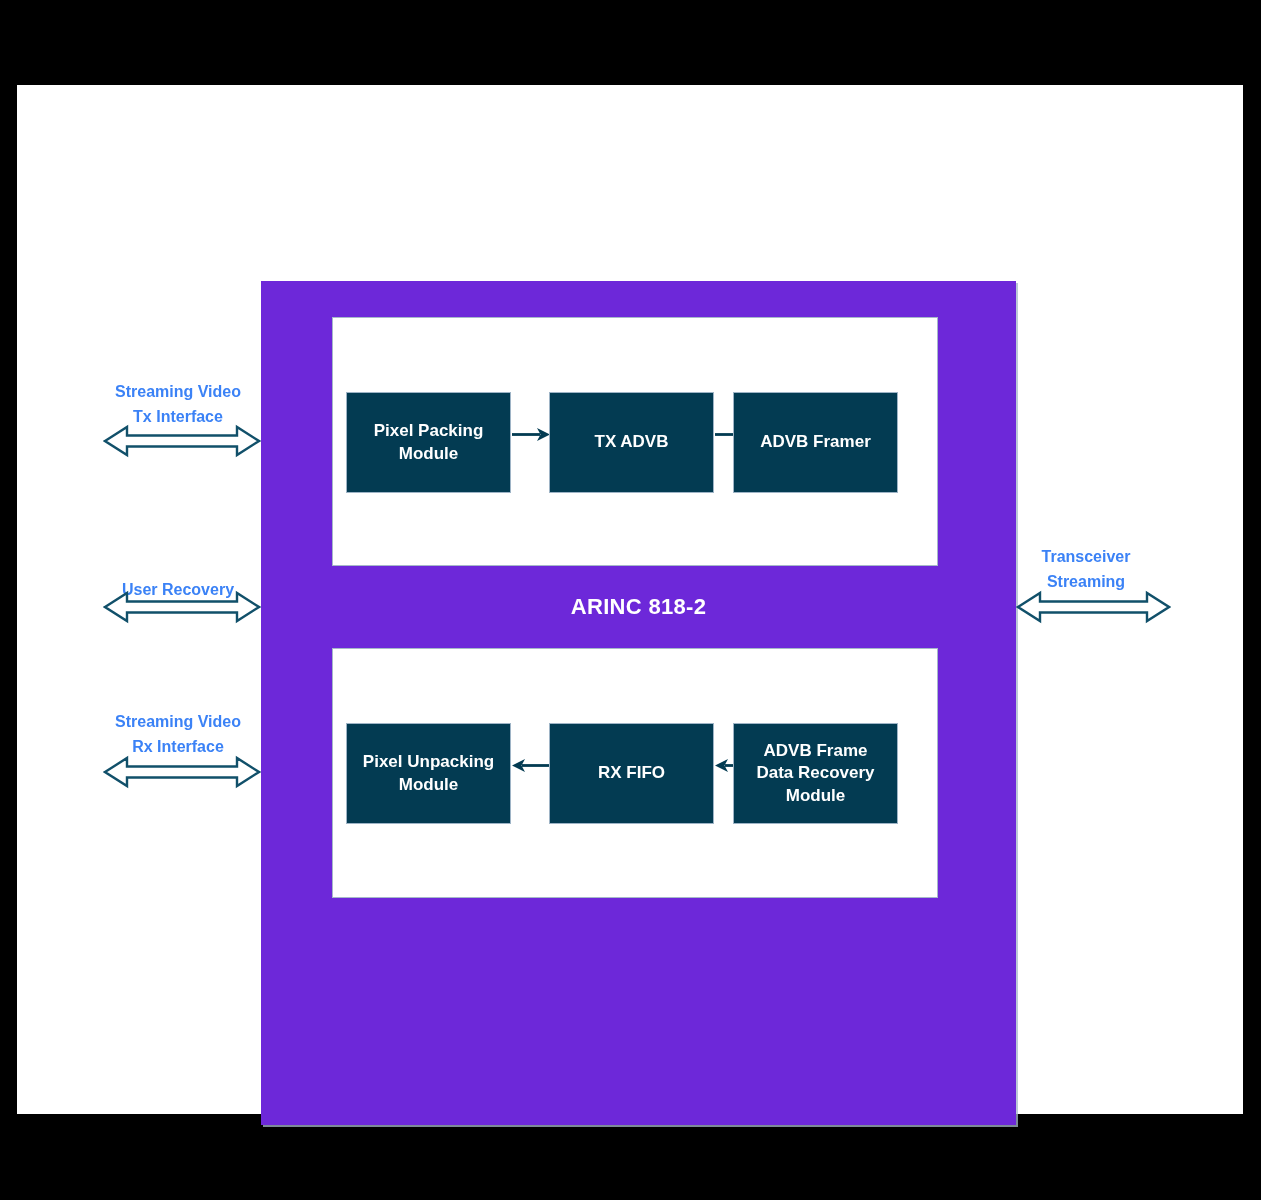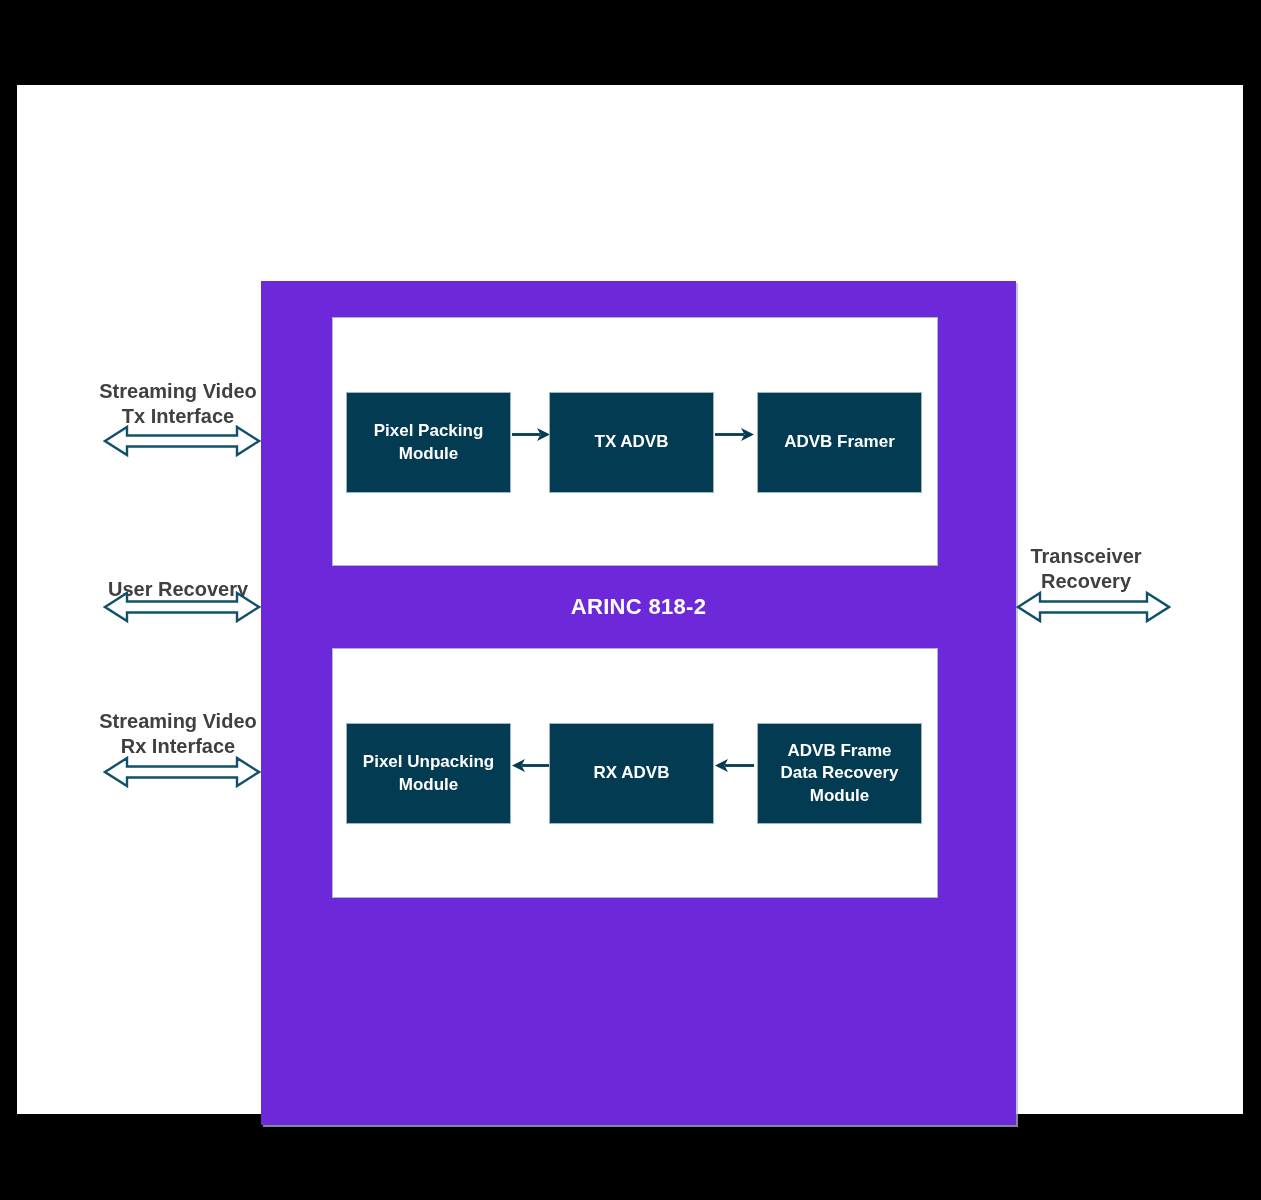--- a/index.html
+++ b/index.html
@@ -39,37 +39,37 @@
     box-sizing: border-box;
     display: flex; align-items: center; justify-content: center;
     text-align: center;
   }
   .module-box .module-label {
     color: #ffffff; font-weight: bold; font-size: 17px;
     line-height: 1.32; white-space: pre-line;
   }
   .mbox-1 { left: 13px; }
   .mbox-2 { left: 216px; }
-  .mbox-3 { left: 424px; }
+  .mbox-3 { left: 400px; }
   .flow-arrow { position: absolute; top: 108px; height: 17px; }
   .farrow-1 { left: 179px; width: 38px; }
   .farrow-2 { left: 382px; width: 39px; }
   #title-band {
     position: absolute; left: 0; top: 285px;
     width: 100%; height: 82px;
     display: flex; align-items: center; justify-content: center; border-radius: 14px;
   }
   #title-band .title-text {
     color: #ffffff; font-weight: bold; font-size: 22px;
     letter-spacing: 0.3px;
   }
   
   .iface-label {
     position: absolute;
-    color: #404040; font-weight: bold; font-size: 20px;
+    color: #3b82f6; font-weight: bold; font-size: 16px;
     line-height: 25px; text-align: center;
     white-space: pre-line;
   }
   .iface-arrow { position: absolute; width: 158px; height: 36px; }
   #label-streaming-tx { left: 78px; top: 294px; width: 166px; }
   #arrow-streaming-tx { left: 86px; top: 338px; }
   #label-user        { left: 78px; top: 492px; width: 166px; }
   #arrow-user        { left: 86px; top: 504px; }
   #label-streaming-rx{ left: 78px; top: 624px; width: 166px; }
   #arrow-streaming-rx{ left: 86px; top: 669px; }
@@ -113,21 +113,21 @@
       <div id="rx-panel" class="inner-panel">
         <div class="module-box mbox-1">
           <span class="module-label">Pixel Unpacking
 Module</span>
         </div>
         <svg class="flow-arrow farrow-1" viewBox="0 0 38 17">
           <line x1="38" y1="8.5" x2="10" y2="8.5" stroke="#033B52" stroke-width="2.8"></line>
           <path d="M0,8.5 L13,2 L9.5,8.5 L13,15 Z" fill="#033B52"></path>
         </svg>
         <div class="module-box mbox-2">
-          <span class="module-label">RX ADVB</span>
+          <span class="module-label">RX FIFO</span>
         </div>
         <svg class="flow-arrow farrow-2" viewBox="0 0 39 17">
           <line x1="39" y1="8.5" x2="10" y2="8.5" stroke="#033B52" stroke-width="2.8"></line>
           <path d="M0,8.5 L13,2 L9.5,8.5 L13,15 Z" fill="#033B52"></path>
         </svg>
         <div class="module-box mbox-3">
           <span class="module-label">ADVB Frame
 Data Recovery
 Module</span>
         </div>
@@ -145,19 +145,19 @@
       <path d="M 2 18 L 24 4 L 24 12.5 L 134 12.5 L 134 4 L 156 18 L 134 32 L 134 23.5 L 24 23.5 L 24 32 Z" fill="#ffffff" stroke="#11506A" stroke-width="2.4" stroke-linejoin="miter"></path>
     </svg>
 
     <div id="label-streaming-rx" class="iface-label">Streaming Video
 Rx Interface</div>
     <svg id="arrow-streaming-rx" class="iface-arrow" viewBox="0 0 158 36">
       <path d="M 2 18 L 24 4 L 24 12.5 L 134 12.5 L 134 4 L 156 18 L 134 32 L 134 23.5 L 24 23.5 L 24 32 Z" fill="#ffffff" stroke="#11506A" stroke-width="2.4" stroke-linejoin="miter"></path>
     </svg>
 
     <div id="label-transceiver" class="iface-label">Transceiver
-Recovery</div>
+Streaming</div>
     <svg id="arrow-transceiver" class="iface-arrow" viewBox="0 0 155 36">
       <path d="M 2 18 L 24 4 L 24 12.5 L 131 12.5 L 131 4 L 153 18 L 131 32 L 131 23.5 L 24 23.5 L 24 32 Z" fill="#ffffff" stroke="#11506A" stroke-width="2.4" stroke-linejoin="miter"></path>
     </svg>
 
   </div>
 </div>
 
 </body></html>

